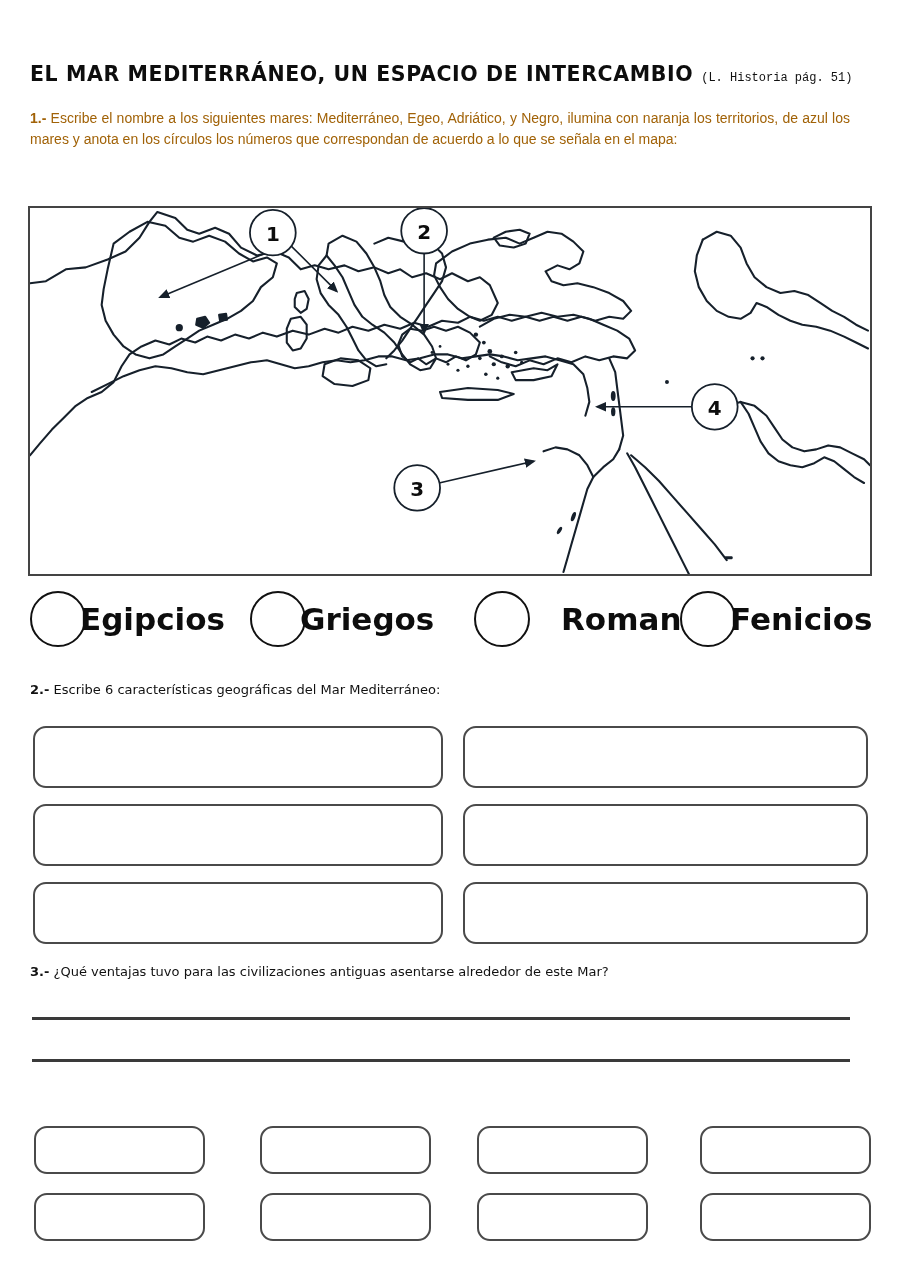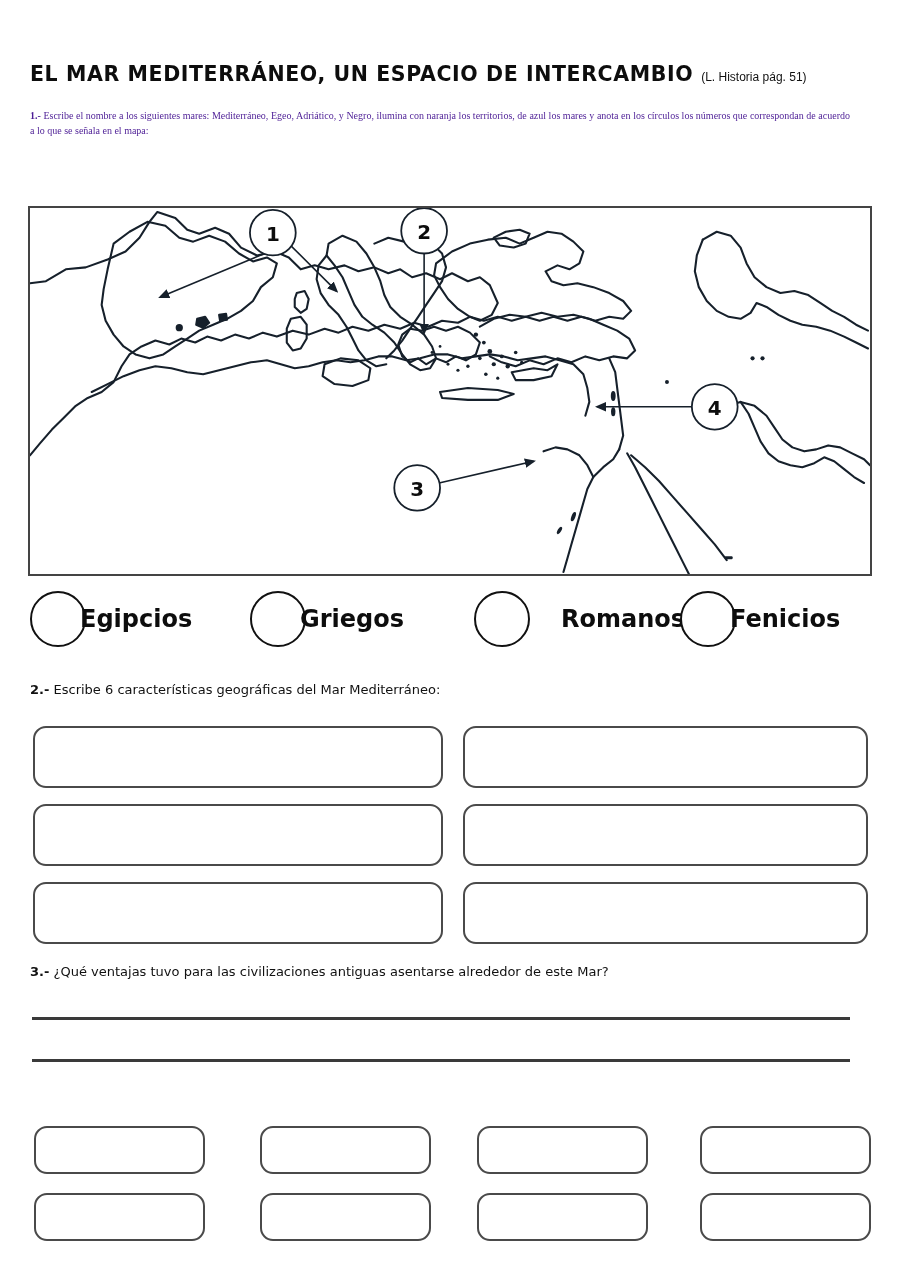--- a/index.html
+++ b/index.html
@@ -35,38 +35,38 @@
   }
   .title-main {
     font-family: "DejaVu Sans", sans-serif;
     font-weight: bold;
     font-size: 20.5px;
     letter-spacing: 0.6px;
     color: #0d0d0d;
     white-space: nowrap;
   }
   .title-ref {
-    font-family: Liberation Sans, sans-serif;
+    font-family: Liberation Mono, monospace;
     font-weight: normal;
     font-size: 12px;
     color: #111111;
     white-space: nowrap;
   }
 
   
   .q1-text {
     position: absolute;
     left: 30px;
     top: 92px;
     width: 820px;
-    font-family: Liberation Serif, serif;
-    font-size: 10px;
+    font-family: Liberation Sans, sans-serif;
+    font-size: 14px;
     line-height: 1.52;
     text-align: justify;
-    color: #4c1d95;
+    color: #a16207;
   }
   .q1-text .lead { font-weight: bold; }
 
   
   .map-frame {
     position: absolute;
     left: 28px;
     top: 190px;
     width: 844px;
     height: 370px;
@@ -97,21 +97,21 @@
     height: 56px;
     border: 2.4px solid #111111;
     border-radius: 50%;
     background: #ffffff;
     box-sizing: border-box;
     flex: 0 0 auto;
   }
   .legend-label {
     font-family: "DejaVu Sans", sans-serif;
     font-weight: bold;
-    font-size: 24px;
+    font-size: 31px;
     color: #0d0d0d;
     margin-left: -6px;
     white-space: nowrap;
   }
 
   
   .q-prompt {
     position: absolute;
     left: 30px;
     font-family: "DejaVu Sans", sans-serif;

